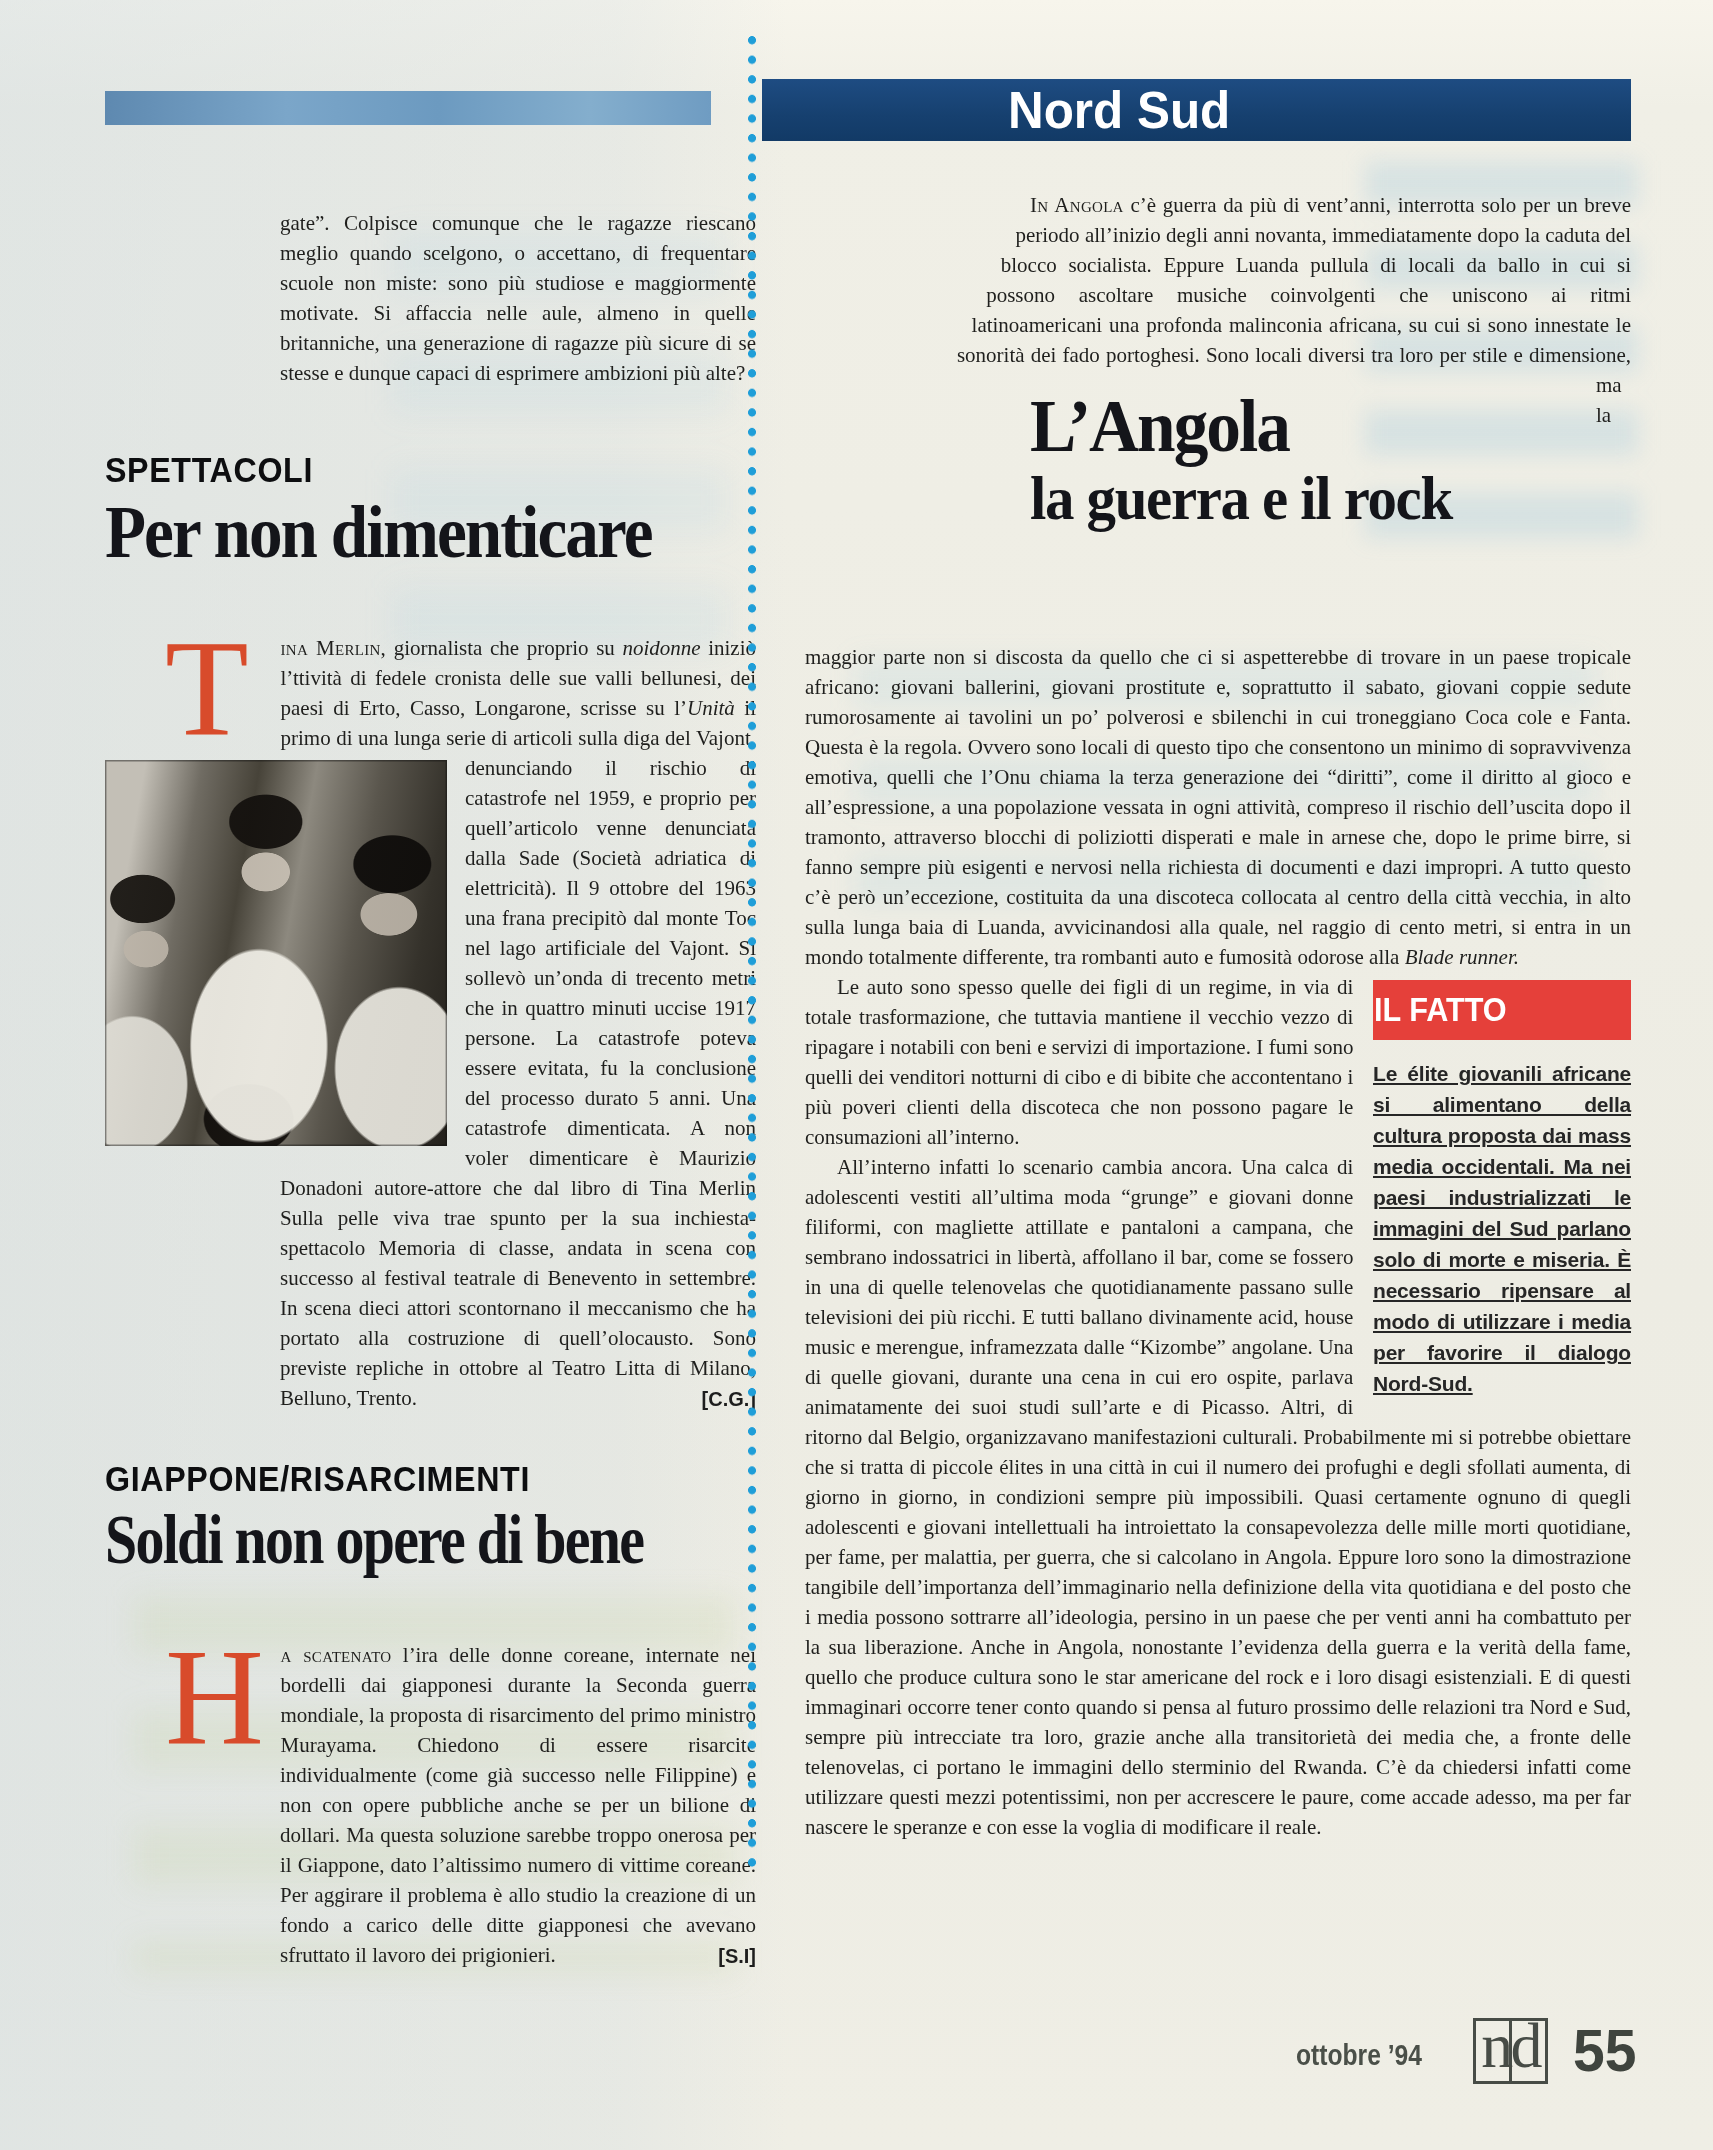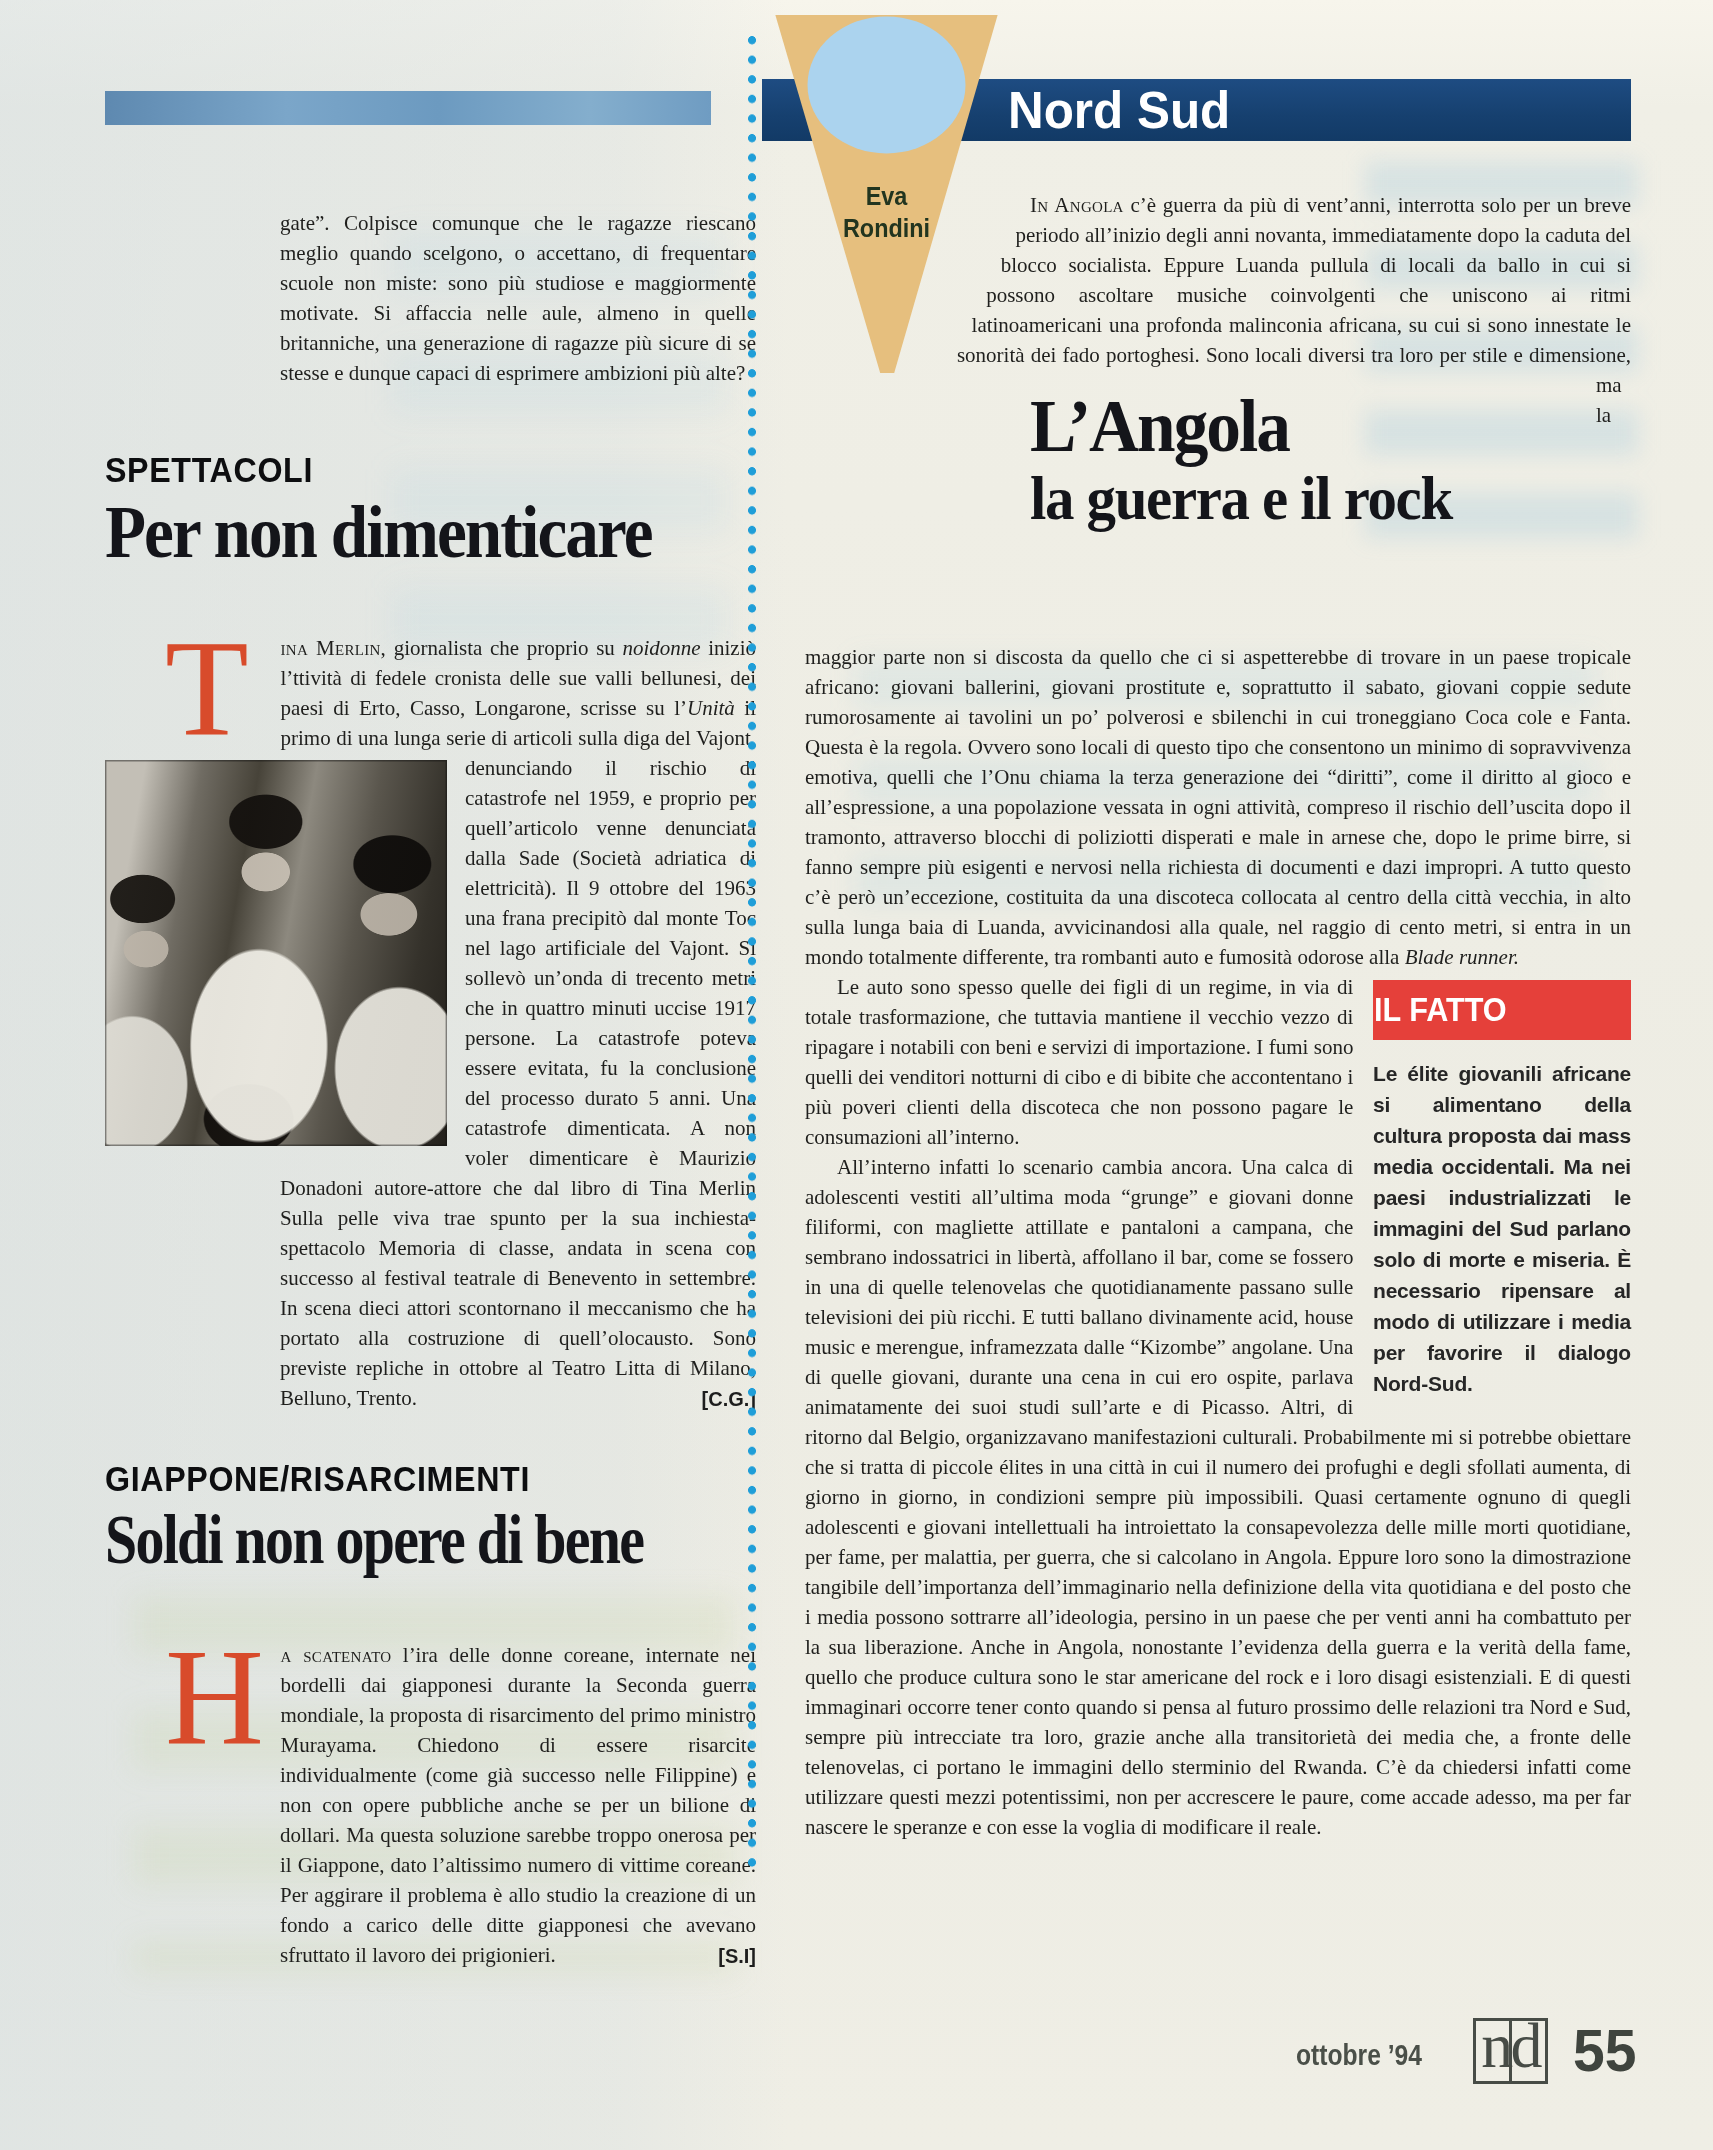--- a/index.html
+++ b/index.html
@@ -97,21 +97,21 @@
 
   .factbox { float:right; width:258px; margin:8.4px 0 11.2px 19.6px;
     font-family:"Liberation Sans", sans-serif; text-align:left; text-indent:0; display:block; }
   .factbox-label { display:block; height:60px; background:#e5403a; padding-left:1px; }
   .factbox-label-text { display:inline-block; font:bold 34px/59px "Liberation Sans", sans-serif;
     color:#fff; transform:scaleX(.9); transform-origin:left center; }
   .factbox-title { display:block; margin-top:7px; background:#181818; padding:12.6px 15.4px 17px; }
   .factbox-title-line { display:block; font:bold 39px/43px "Liberation Sans", sans-serif;
     color:#fff; transform:scaleX(.9); transform-origin:left center; white-space:nowrap; }
   .factbox-body { display:block; margin-top:18px; font:bold 21px/31px "Liberation Sans", sans-serif;
-    color:#262626; text-align:justify; letter-spacing:-0.2px; }
+    color:#262626; text-align:justify; letter-spacing:-0.2px;text-decoration:underline; }
 
   
   .logo-layer { position:absolute; left:775px; top:15.4px; width:223px; height:360px; z-index:3; }
   .logo-layer svg { display:block; }
   .byline { position:absolute; left:0; top:165px; width:100%; text-align:center;
     font:bold 26.6px/32px "Liberation Sans", sans-serif; color:#22351f;
     transform:scaleX(.88); }
   .byline span { display:block; }
 
   
@@ -186,30 +186,20 @@
       <span>Le auto sono spesso quelle dei figli di un regime, in</span><span class="factbox">
           <span class="factbox-label"><span class="factbox-label-text">IL FATTO</span></span>
           <span class="factbox-body">Le élite giovanili africane si alimentano della cultura proposta dai mass media occidentali. Ma nei paesi industrializzati le immagini del Sud parlano solo di morte e miseria. È necessario ripensare al modo di utilizzare i media per favorire il dialogo Nord-Sud.</span>
         </span><span> via di totale trasformazione, che tuttavia mantiene il vecchio vezzo di ripagare i notabili con beni e servizi di importazione. I fumi sono quelli dei venditori notturni di cibo e di bibite che accontentano i più poveri clienti della discoteca che non possono pagare le consumazioni all’interno.</span>
     </p>
 
     <p class="para indent">All’interno infatti lo scenario cambia ancora. Una calca di adolescenti vestiti all’ultima moda “grunge” e giovani donne filiformi, con magliette attillate e pantaloni a campana, che sembrano indossatrici in libertà, affollano il bar, come se fossero in una di quelle telenovelas che quotidianamente passano sulle televisioni dei più ricchi. E tutti ballano divinamente acid, house music e merengue, inframezzata dalle “Kizombe” angolane. Una di quelle giovani, durante una cena in cui ero ospite, parlava animatamente dei suoi studi sull’arte e di Picasso. Altri, di ritorno dal Belgio, organizzavano manifestazioni culturali. Probabilmente mi si potrebbe obiettare che si tratta di piccole élites in una città in cui il numero dei profughi e degli sfollati aumenta, di giorno in giorno, in condizioni sempre più impossibili. Quasi certamente ognuno di quegli adolescenti e giovani intellettuali ha introiettato la consapevolezza delle mille morti quotidiane, per fame, per malattia, per guerra, che si calcolano in Angola. Eppure loro sono la dimostrazione tangibile dell’importanza dell’immaginario nella definizione della vita quotidiana e del posto che i media possono sottrarre all’ideologia, persino in un paese che per venti anni ha combattuto per la sua liberazione. Anche in Angola, nonostante l’evidenza della guerra e la verità della fame, quello che produce cultura sono le star americane del rock e i loro disagi esistenziali. E di questi immaginari occorre tener conto quando si pensa al futuro prossimo delle relazioni tra Nord e Sud, sempre più intrecciate tra loro, grazie anche alla transitorietà dei media che, a fronte delle telenovelas, ci portano le immagini dello sterminio del Rwanda. C’è da chiedersi infatti come utilizzare questi mezzi potentissimi, non per accrescere le paure, come accade adesso, ma per far nascere le speranze e con esse la voglia di modificare il reale.</p>
 
   </div>
 
-  <div class="logo-layer">
-    <svg width="223" height="360" viewBox="0 0 318 515">
-      <polygon points="0,0 318,0 170,512 150,512" fill="#e6bf7e"></polygon>
-      <ellipse cx="159" cy="100" rx="113" ry="98" fill="#abd3ee"></ellipse>
-    </svg>
-    <div class="byline">
-      <span>Eva</span>
-      <span>Rondini</span>
-    </div>
-  </div>
 
   <div class="dots"></div>
 
   <div class="footer-issue">ottobre ’94</div>
   <div class="footer-logo">
     <span class="divider"></span>
     <span class="nd">nd</span>
   </div>
   <div class="footer-page">55</div>
 

